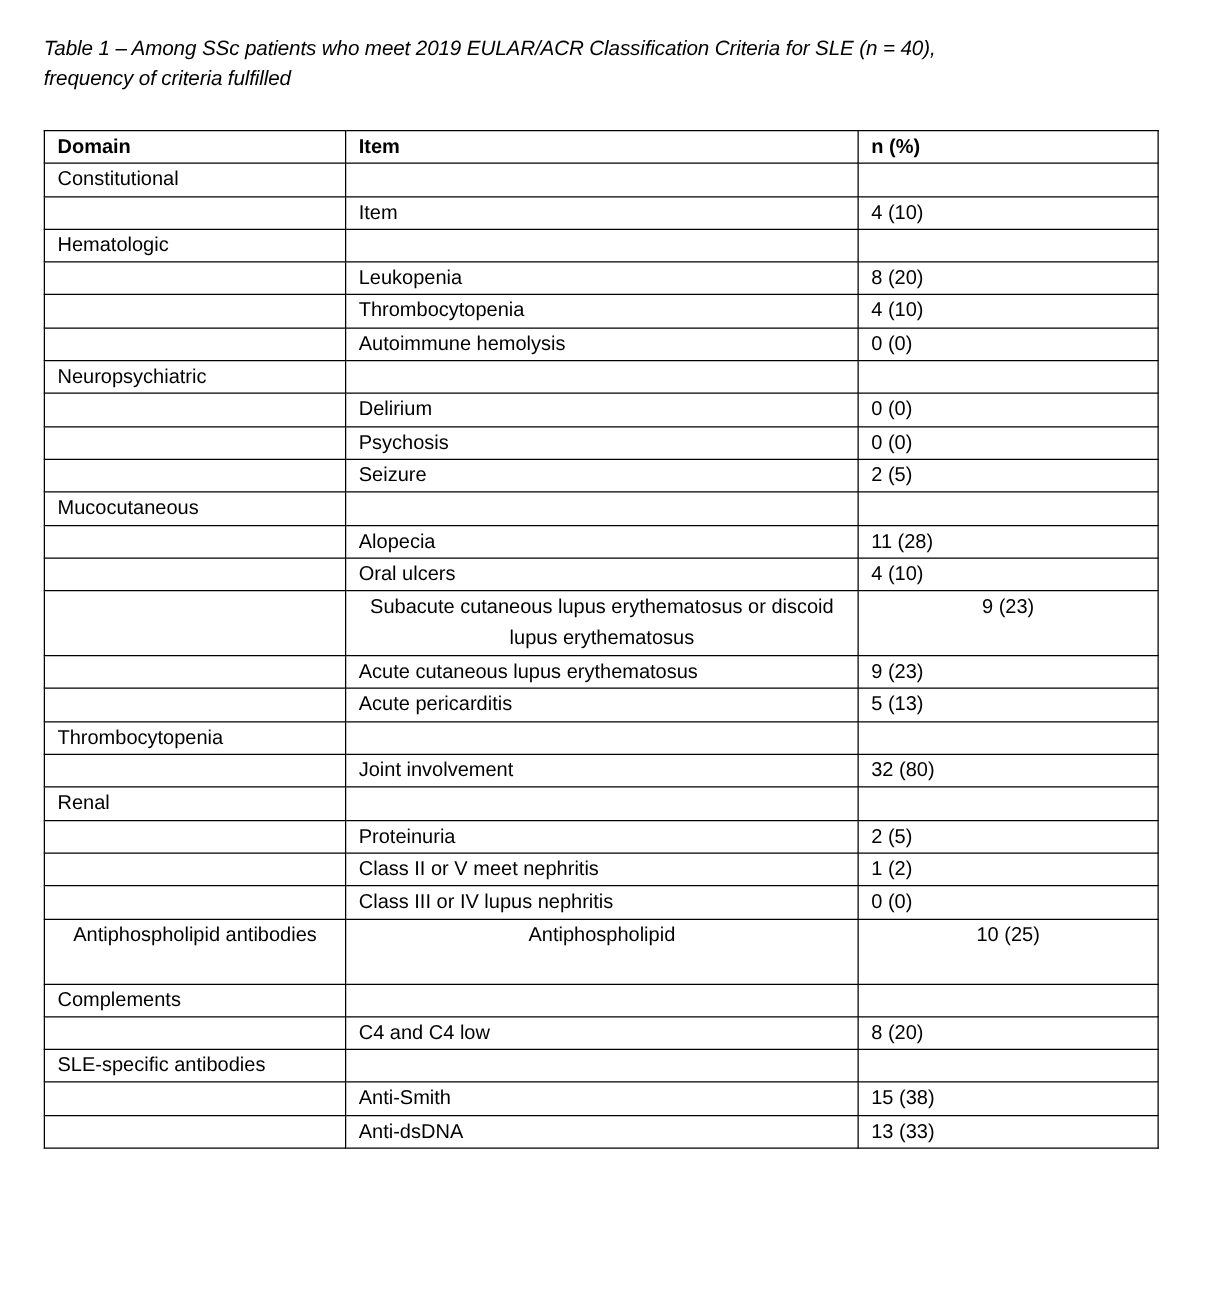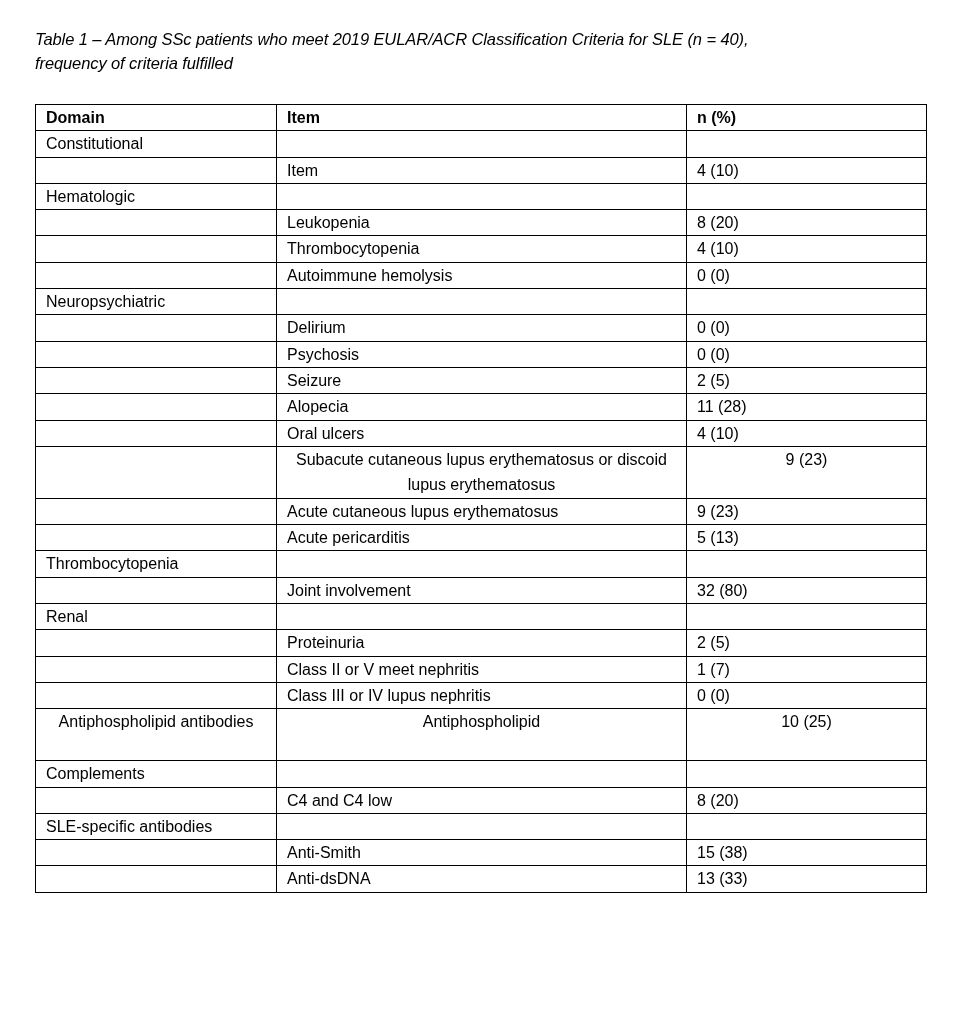--- a/index.html
+++ b/index.html
@@ -99,20 +99,25 @@
         <td></td>
         <td>Psychosis</td>
         <td>0 (0)</td>
       </tr>
       <tr>
         <td></td>
         <td>Seizure</td>
         <td>2 (5)</td>
       </tr>
       <tr>
+        <td>Mucocutaneous</td>
+        <td></td>
+        <td></td>
+      </tr>
+      <tr>
         <td></td>
         <td>Alopecia</td>
         <td>11 (28)</td>
       </tr>
       <tr>
         <td></td>
         <td>Oral ulcers</td>
         <td>4 (10)</td>
       </tr>
       <tr class="tall">
@@ -146,21 +151,21 @@
         <td></td>
       </tr>
       <tr>
         <td></td>
         <td>Proteinuria</td>
         <td>2 (5)</td>
       </tr>
       <tr>
         <td></td>
         <td>Class II or V meet nephritis</td>
-        <td>1 (7)</td>
+        <td>1 (2)</td>
       </tr>
       <tr>
         <td></td>
         <td>Class III or IV lupus nephritis</td>
         <td>0 (0)</td>
       </tr>
       <tr class="tall">
         <td>Antiphospholipid antibodies</td>
         <td>Antiphospholipid</td>
         <td>10 (25)</td>

